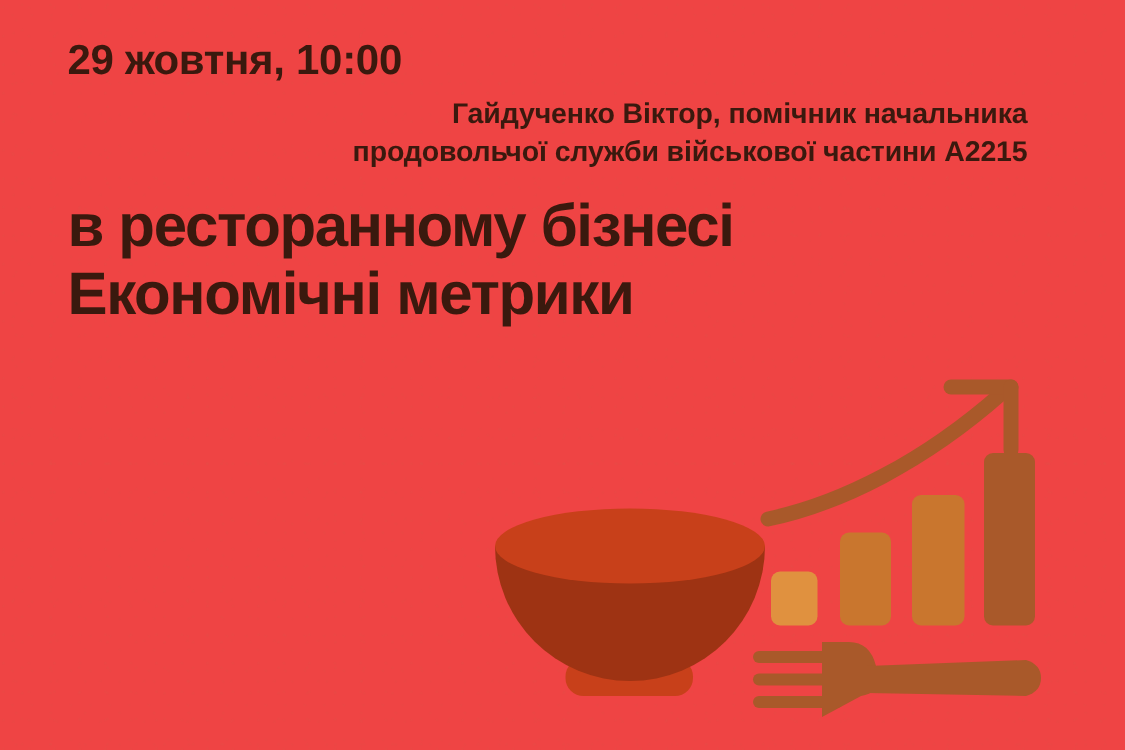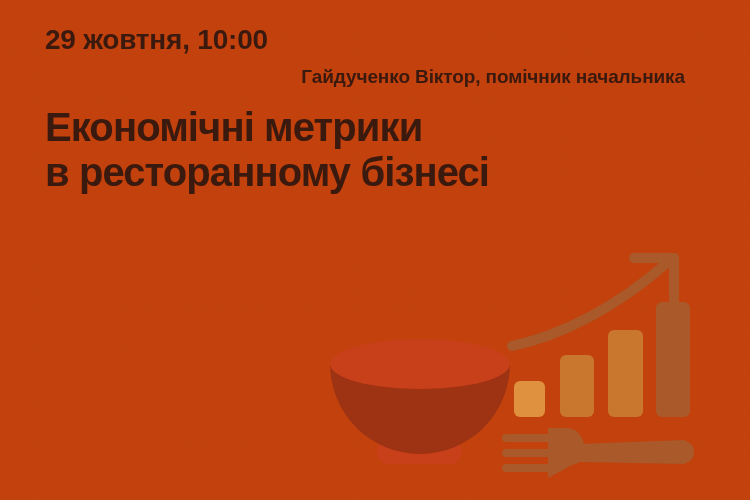--- a/index.html
+++ b/index.html
@@ -11,21 +11,21 @@
     width: 750px;
     height: 500px;
     overflow: hidden;
     font-family: "Liberation Sans", sans-serif;
   }
 
   #poster {
     position: relative;
     width: 750px;
     height: 500px;
-    background: #c2410c;
+    background: #ef4444;
     overflow: hidden;
   }
 
   
   #grain {
     position: absolute;
     inset: 0;
     pointer-events: none;
     opacity: .35;
     background-image:
@@ -129,21 +129,22 @@
                Q 694 461 684 464 L 578 462 Z"></path>
     </g>
   </svg>
 
   <div id="text-block">
 
     <div id="event-datetime">29 жовтня, 10:00</div>
 
     <div id="speaker-line">
       <span class="sp-row">Гайдученко Віктор, помічник начальника</span>
+      <span class="sp-row">продовольчої служби військової частини А2215</span>
     </div>
 
     <h1 id="headline">
+      <span class="hl-row">в ресторанному бізнесі</span>
       <span class="hl-row">Економічні метрики</span>
-      <span class="hl-row">в ресторанному бізнесі</span>
     </h1>
 
   </div>
 </div>
 
 </body></html>

